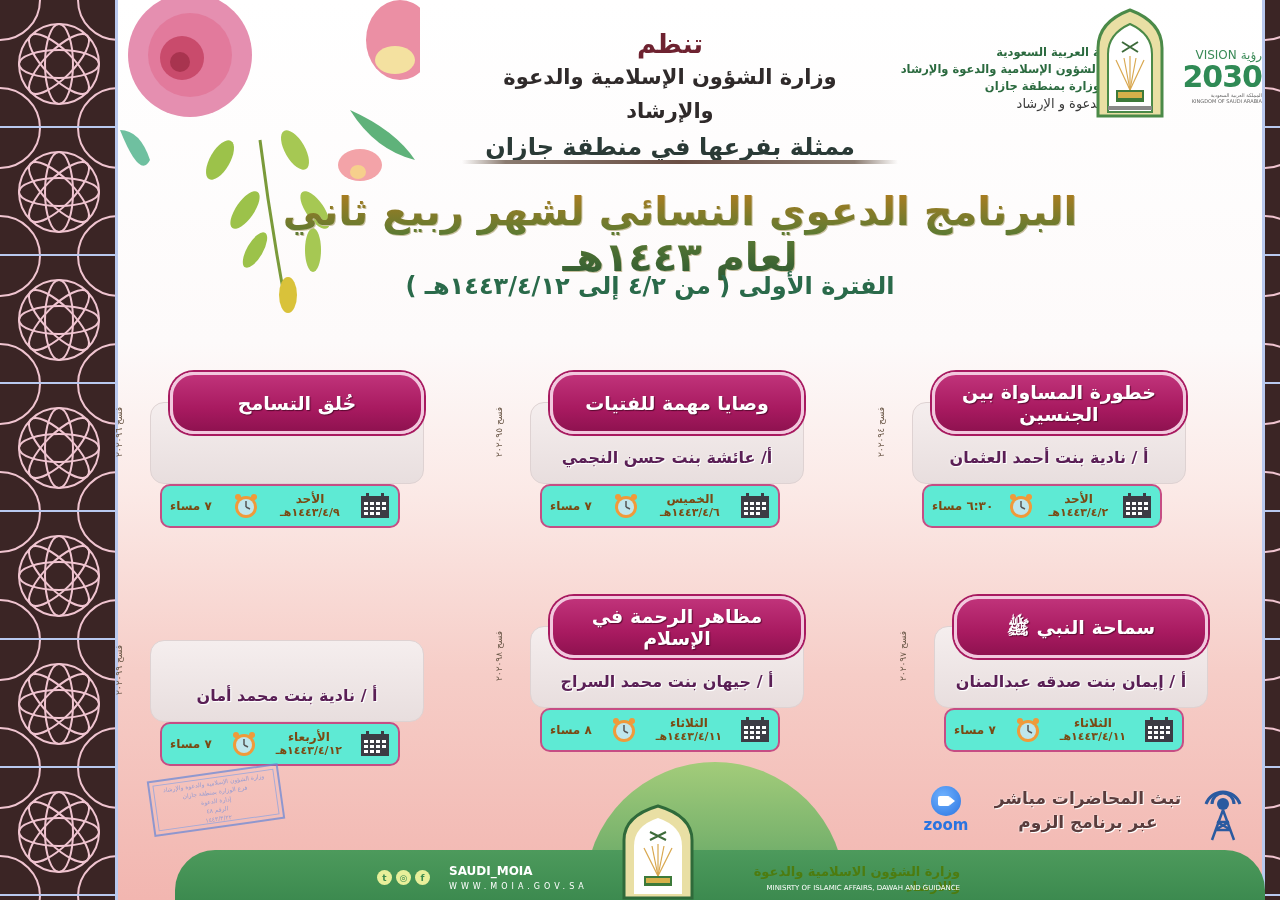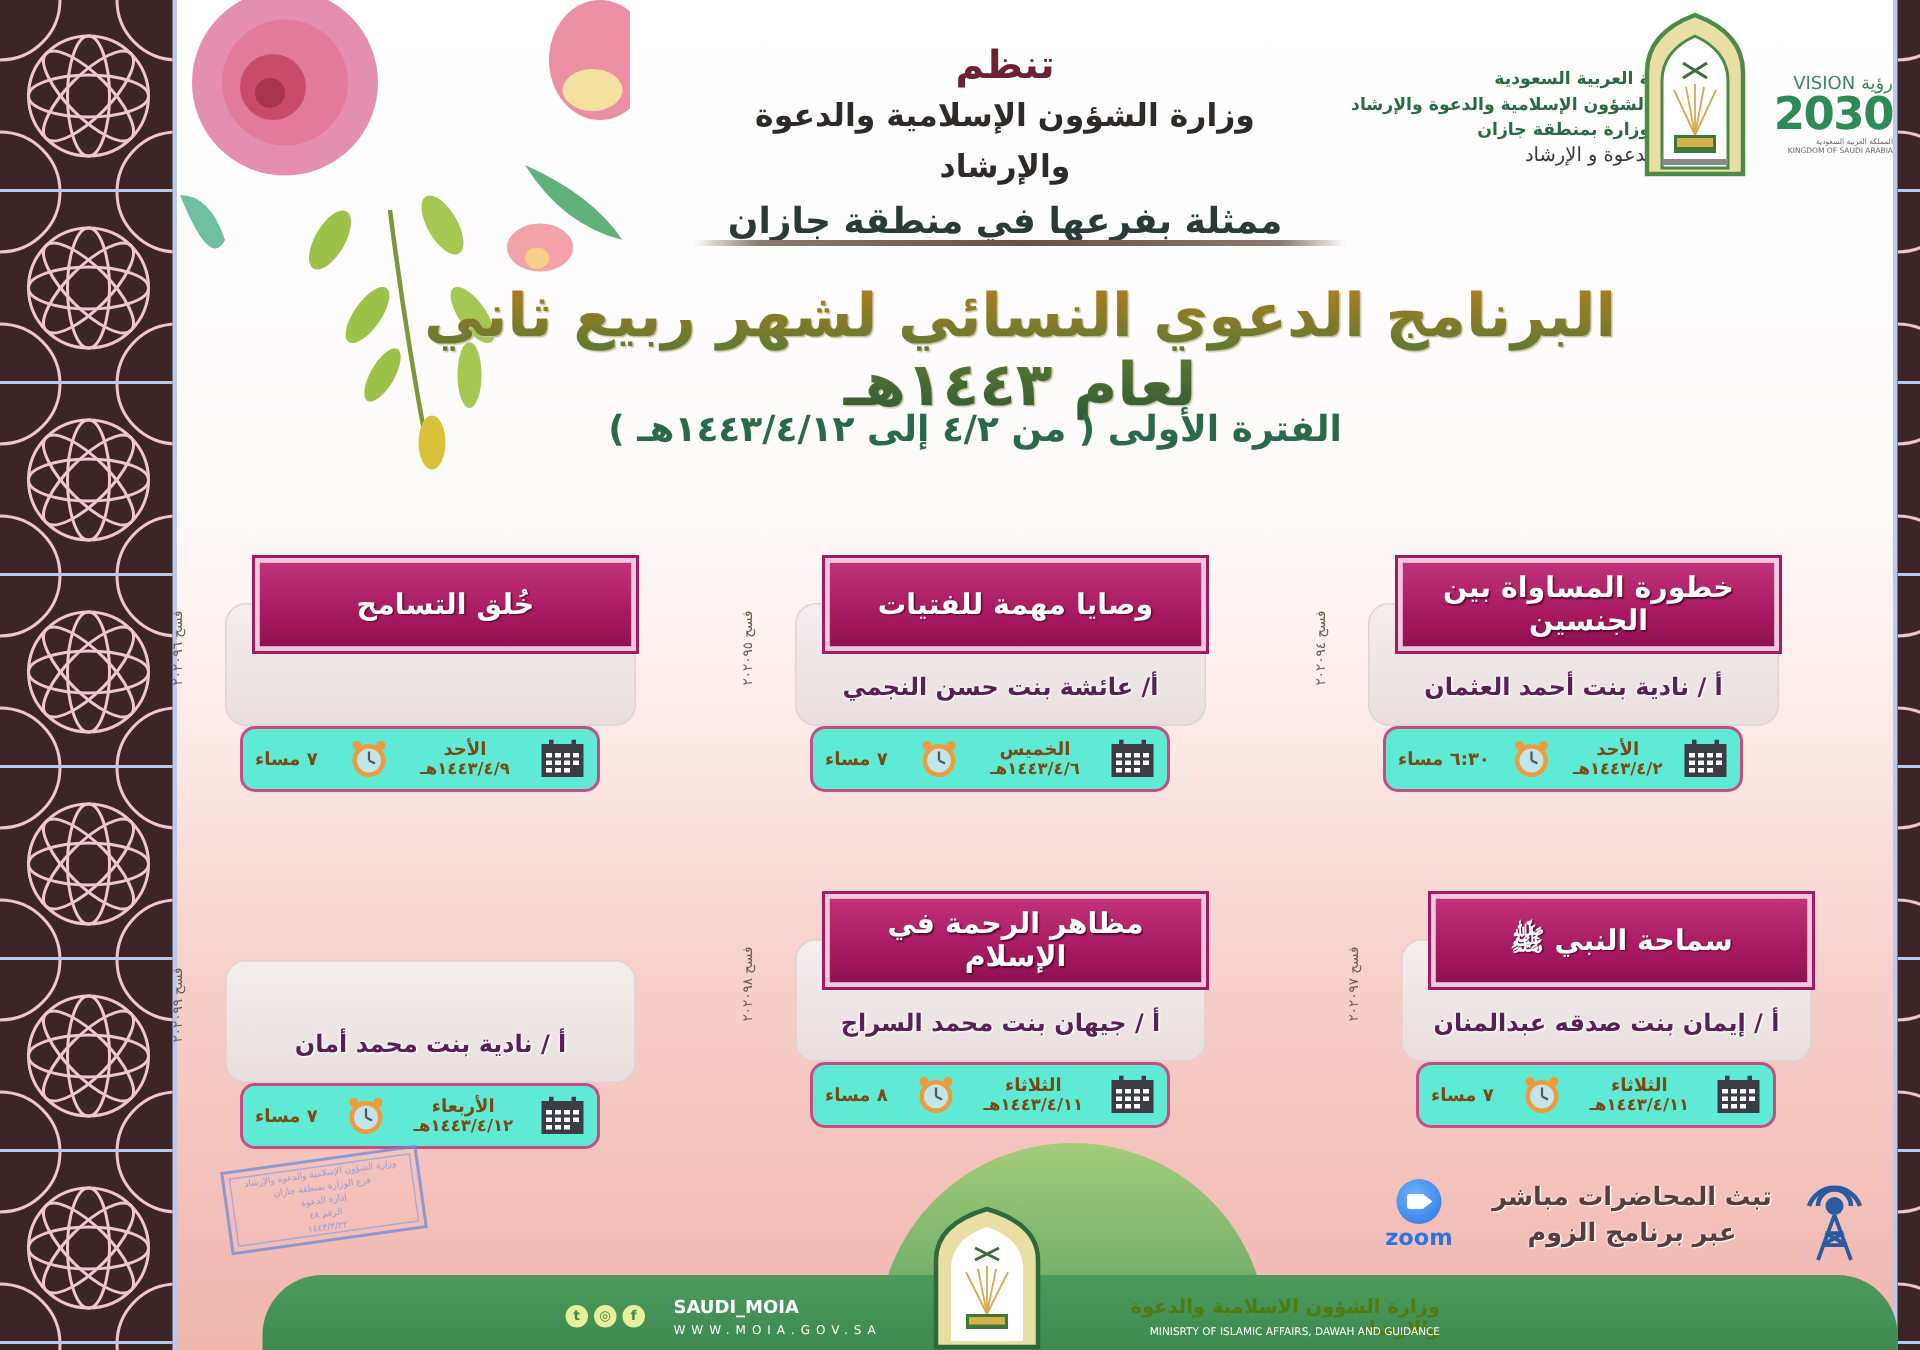--- a/index.html
+++ b/index.html
@@ -29,21 +29,21 @@
   .main-title{position:absolute;left:270px;top:188px;width:820px;text-align:center;
      font-size:40px;font-weight:bold;color:#2d6b3b;
      background:linear-gradient(180deg,#b47d1e 0%,#5d7a32 50%,#2d5a33 100%);
      -webkit-background-clip:text;background-clip:text;-webkit-text-fill-color:transparent;
      filter:drop-shadow(1px 1px 0 #c9c0a0);}
   .period{position:absolute;left:400px;top:272px;width:500px;text-align:center;
      font-size:24px;font-weight:bold;color:#2a6a4a;}
   .card{position:absolute;width:290px;height:160px;}
   .card .grey{position:absolute;left:0;top:30px;width:274px;height:82px;
      background:linear-gradient(180deg,#f5eeee,#e8dede);border:1px solid #ded2d2;border-radius:14px;}
-  .card .topic{position:absolute;left:20px;top:0;width:254px;height:62px;border-radius:0;
+  .card .topic{position:absolute;left:20px;top:0;width:254px;height:62px;border-radius:24px;
      background:linear-gradient(180deg,#c0337a 0%,#a81a60 60%,#8f1250 100%);
      border:3px solid #f2c8de;box-shadow:0 0 0 2px #a81a60;
      display:flex;align-items:center;justify-content:center;text-align:center;
      color:#fff;font-weight:bold;font-size:19px;line-height:22px;padding:4px 8px;text-shadow:1px 1px 1px #5a0a30;}
   .card .speaker{position:absolute;left:10px;top:70px;width:254px;height:32px;text-align:center;
      color:#5a1f55;font-weight:bold;font-size:16px;line-height:32px;text-shadow:1px 1px 0 #fff, 0 0 3px #fff;}
   .card .info{position:absolute;left:10px;top:112px;width:240px;height:44px;background:#5eead4;
      border:2px solid #c64d84;border-radius:10px;display:flex;align-items:center;justify-content:space-between;padding:0 8px;}
   .info .cal{width:30px;height:26px;}
   .info .date{text-align:center;font-weight:bold;color:#7a4a14;font-size:11px;line-height:14px;}

